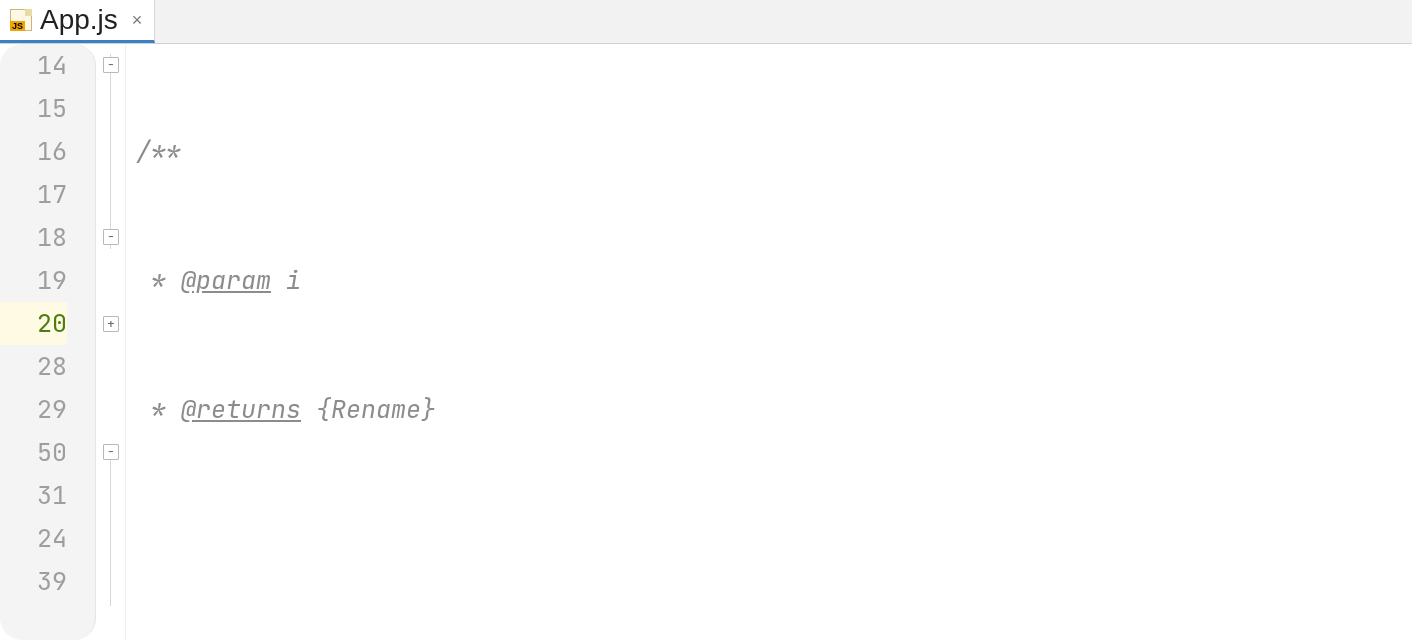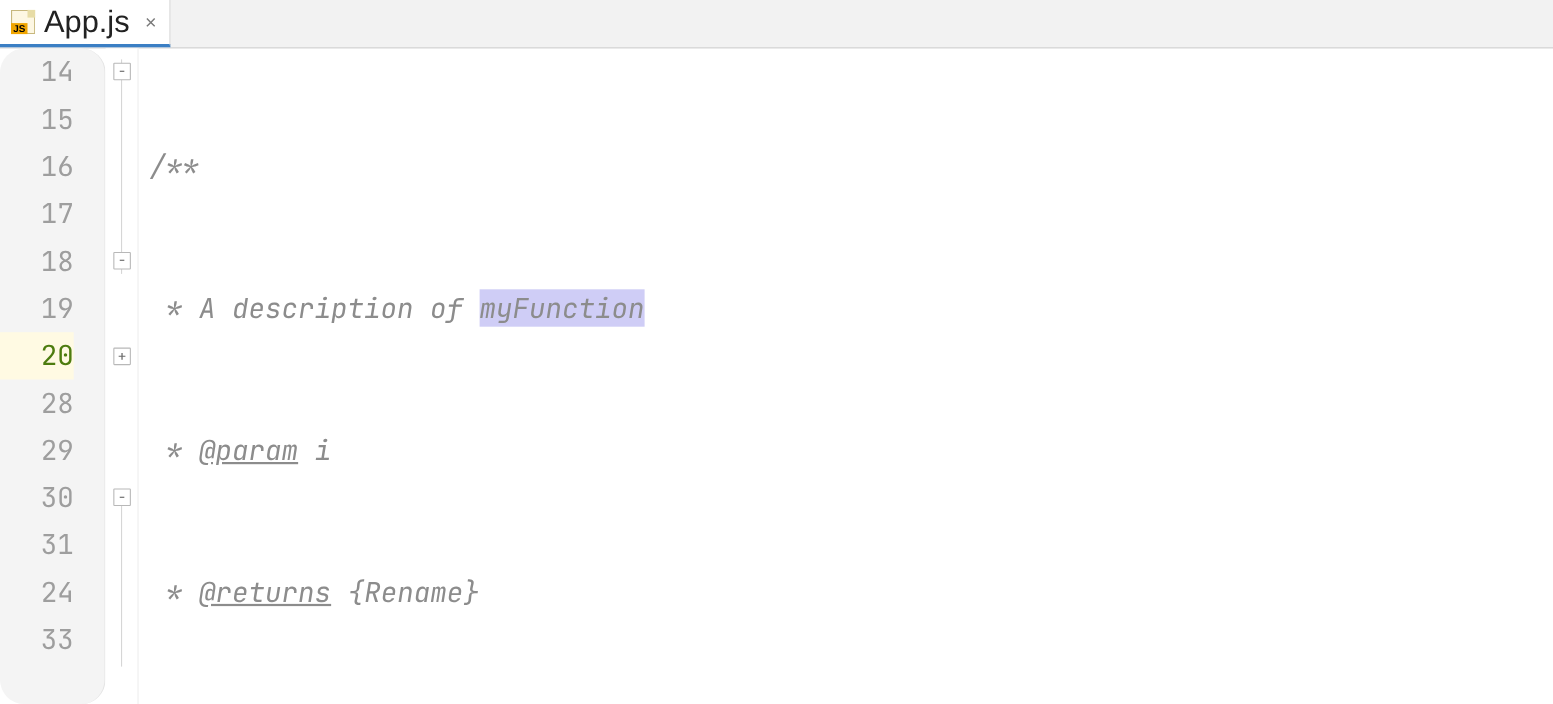--- a/index.html
+++ b/index.html
@@ -142,38 +142,37 @@
   <div class="gutter">
     <div class="ln">14</div>
     <div class="ln">15</div>
     <div class="ln">16</div>
     <div class="ln">17</div>
     <div class="ln">18</div>
     <div class="ln">19</div>
     <div class="ln current">20</div>
     <div class="ln">28</div>
     <div class="ln">29</div>
-    <div class="ln">30</div>
+    <div class="ln">50</div>
     <div class="ln">31</div>
     <div class="ln">24</div>
-    <div class="ln">33</div>
+    <div class="ln">39</div>
   </div>
 
   <div class="fold-col">
     <div class="line-seg" style="top:10px;height:195px;"></div>
     <div class="fold-mark" style="top:13px;">−</div>
     <div class="fold-mark" style="top:185px;">−</div>
     <div class="fold-mark" style="top:272px;">+</div>
     <div class="line-seg" style="top:402px;height:160px;"></div>
     <div class="fold-mark" style="top:400px;">−</div>
   </div>
 
   <div class="code">
     <div class="row"><span class="c-comment">/**</span></div>
-    <div class="row"><span class="c-comment"> * A description of </span><span class="c-comment hl-usage">myFunction</span></div>
     <div class="row"><span class="c-comment"> * </span><span class="c-doctag">@param</span><span class="c-comment"> i</span></div>
     <div class="row"><span class="c-comment"> * </span><span class="c-doctag">@returns</span><span class="c-comment"> {Rename}</span></div>
     
     
     
     
     
     
     
     

